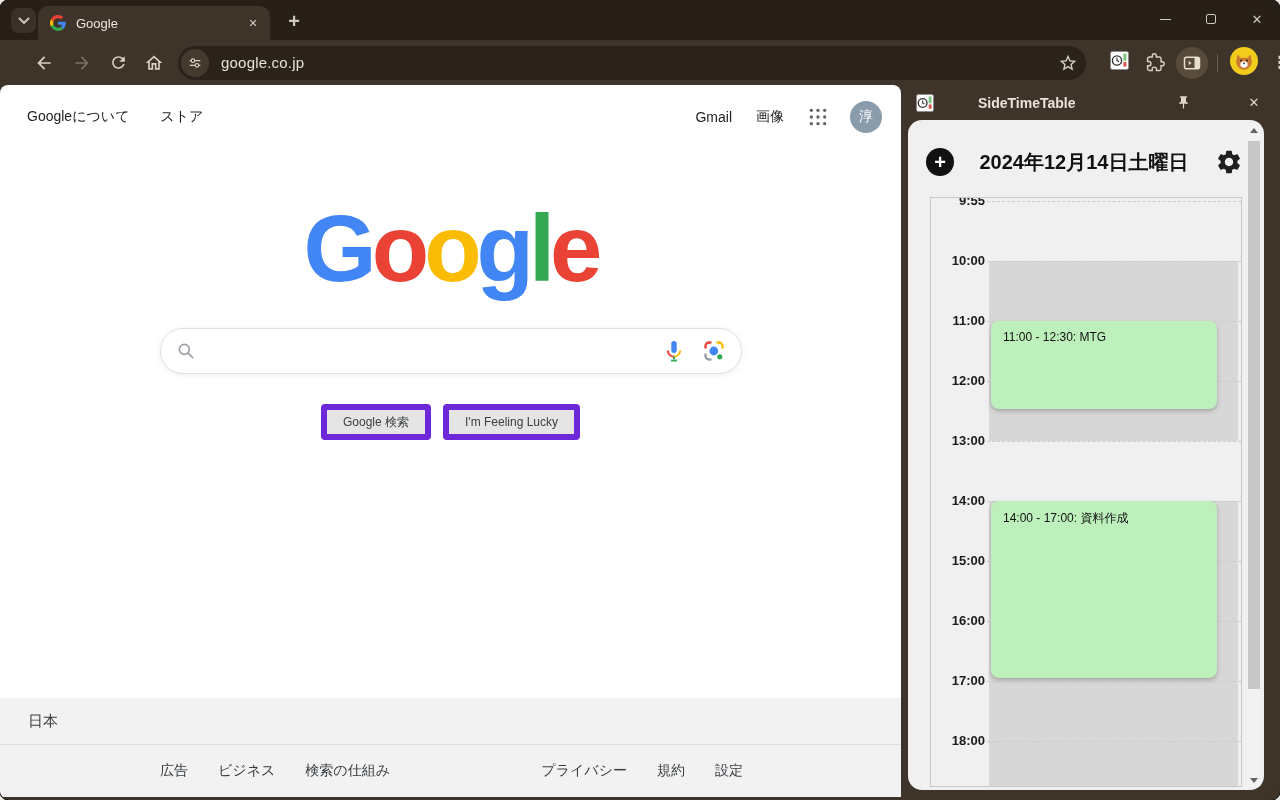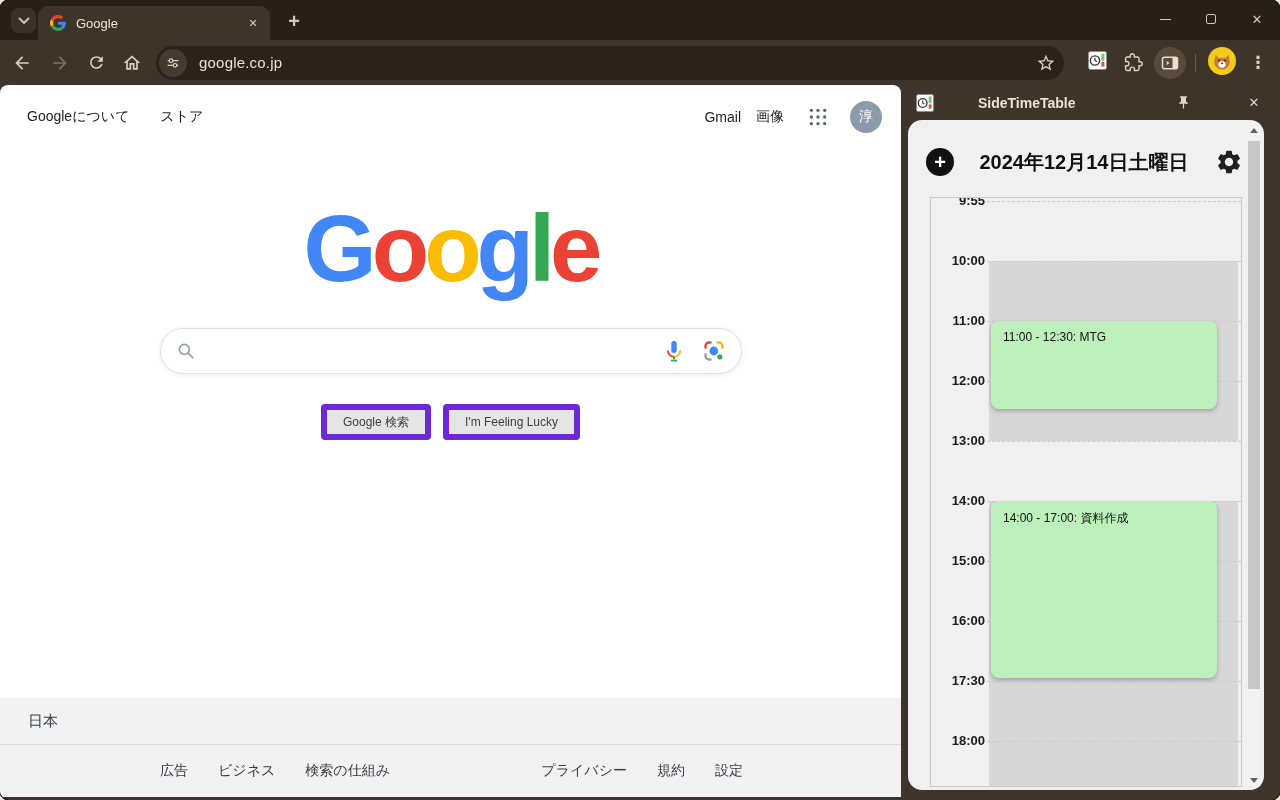--- a/index.html
+++ b/index.html
@@ -13,37 +13,37 @@
   .tab-title { color:#ece6dc; font-size:13px; margin-left:10px; flex:1; white-space:nowrap; overflow:hidden; }
   .tab-close { width:18px; height:18px; color:#d5cec4; font-size:11px; display:flex; align-items:center; justify-content:center; border-radius:50%; }
   .newtab-btn { position:absolute; left:281px; top:8px; width:26px; height:26px; color:#cfc8bd; font-size:20px; font-weight:bold; display:flex; align-items:center; justify-content:center; border-radius:50%; }
   .win-controls { position:absolute; right:0; top:0; height:38px; display:flex; }
   .win-btn { width:46px; height:38px; display:flex; align-items:center; justify-content:center; color:#cfc8bd; }
   .glyph-min { display:block; width:11px; border-top:1.4px solid #cfc8bd; }
   .glyph-max { display:block; width:10px; height:10px; border:1.3px solid #cfc8bd; border-radius:2px; }
   .glyph-x { font-size:13px; }
 
   
-  .toolbar { position:absolute; top:40px; left:0; right:0; height:45px; background:#3e3429; display:flex; align-items:center; }
+  .toolbar { position:absolute; top:40px; left:0; right:0; height:45px; background:#3e3429; display:flex; align-items:center;padding-left:22px; }
   .tb-icon { width:24px; height:24px; display:flex; align-items:center; justify-content:center; flex:none; }
   .omnibox { flex:none; width:908px; height:34px; margin-left:12px; background:#2b231b; border-radius:17px; display:flex; align-items:center; padding:0 8px 0 3px; }
   .site-chip { width:28px; height:28px; border-radius:50%; background:#453a2e; display:flex; align-items:center; justify-content:center; flex:none; }
   .url-text { color:#e7e1d7; font-size:15px; margin-left:12px; flex:1; letter-spacing:.2px; }
   .sp-active { width:32px; height:32px; border-radius:50%; background:#594b3b; display:flex; align-items:center; justify-content:center; flex:none; }
   .tb-sep { width:1px; height:18px; background:#6a5d4d; margin-left:9px; flex:none; }
   .stt-mini, .avatar-dog { flex:none; }
 
   
   .content { position:absolute; top:85px; left:0; width:901px; bottom:3px; background:#fff; border-radius:8px 8px 0 0; overflow:hidden; }
   .gheader { display:flex; align-items:center; height:64px; padding:0 19px 0 27px; font-size:14px; color:#1f1f1f;gap:18px; }
   .glink { color:#1f1f1f; text-decoration:none; }
   .gheader .left a + a { margin-left:27px; }
   .gheader .spacer { flex:1; }
   .gheader .right { display:flex; align-items:center; }
-  .gheader .right a + a { margin-left:15px; }
+  .gheader .right a + a { margin-left:24px; }
   .apps-grid { margin-left:22px; width:24px; height:24px; display:flex; align-items:center; justify-content:center; }
   .pg-avatar { margin-left:20px; width:32px; height:32px; border-radius:50%; background:#8a9cab; color:#fff; font-size:14px; display:flex; align-items:center; justify-content:center; }
   .logo { margin-top:54px; text-align:center; font-size:94px; line-height:92px; font-weight:bold; letter-spacing:-5px; }
   .l-b { color:#4285F4; } .l-r { color:#EA4335; } .l-y { color:#FBBC05; } .l-g { color:#34A853; }
   .searchbar { width:582px; height:46px; margin:33px auto 0; background:#fff; border:1px solid #dfe1e5; border-radius:23px; display:flex; align-items:center; padding:0 15px; box-shadow:0 1px 6px rgba(32,33,36,.08); }
   .searchbar input { flex:1; border:none; outline:none; font-size:16px; margin:0 10px; min-width:0; background:transparent; }
   .gbuttons { display:flex; justify-content:center; gap:12px; margin-top:30px; }
   .gbtn { height:36px; padding:0 16px; background:#e5e5e5; border:6px solid #6d28d9; border-radius:4px; font-size:12px; color:#3c4043; font-family:inherit; }
   .gfooter { position:absolute; left:0; right:0; bottom:0; background:#f2f2f2; color:#373c40; }
   .gfooter .row1 { height:47px; display:flex; align-items:center; padding:0 28px; border-bottom:1px solid #dadce0; font-size:15px; }
@@ -321,21 +321,21 @@
           </div>
         <div class="hour" style="--i:6">
             <span class="hlabel">15:00</span>
             <span class="hdash"></span>
           </div>
         <div class="hour" style="--i:7">
             <span class="hlabel">16:00</span>
             <span class="hdash"></span>
           </div>
         <div class="hour" style="--i:8">
-            <span class="hlabel">17:30</span>
+            <span class="hlabel">17:00</span>
             <span class="hdash"></span>
           </div>
         <div class="hour" style="--i:9">
             <span class="hlabel">18:00</span>
             <span class="hdash"></span>
           </div>
 
         <div class="tt-event ev-1">11:00 - 12:30: MTG</div>
         <div class="tt-event ev-2">14:00 - 17:00: 資料作成</div>
       </div>

